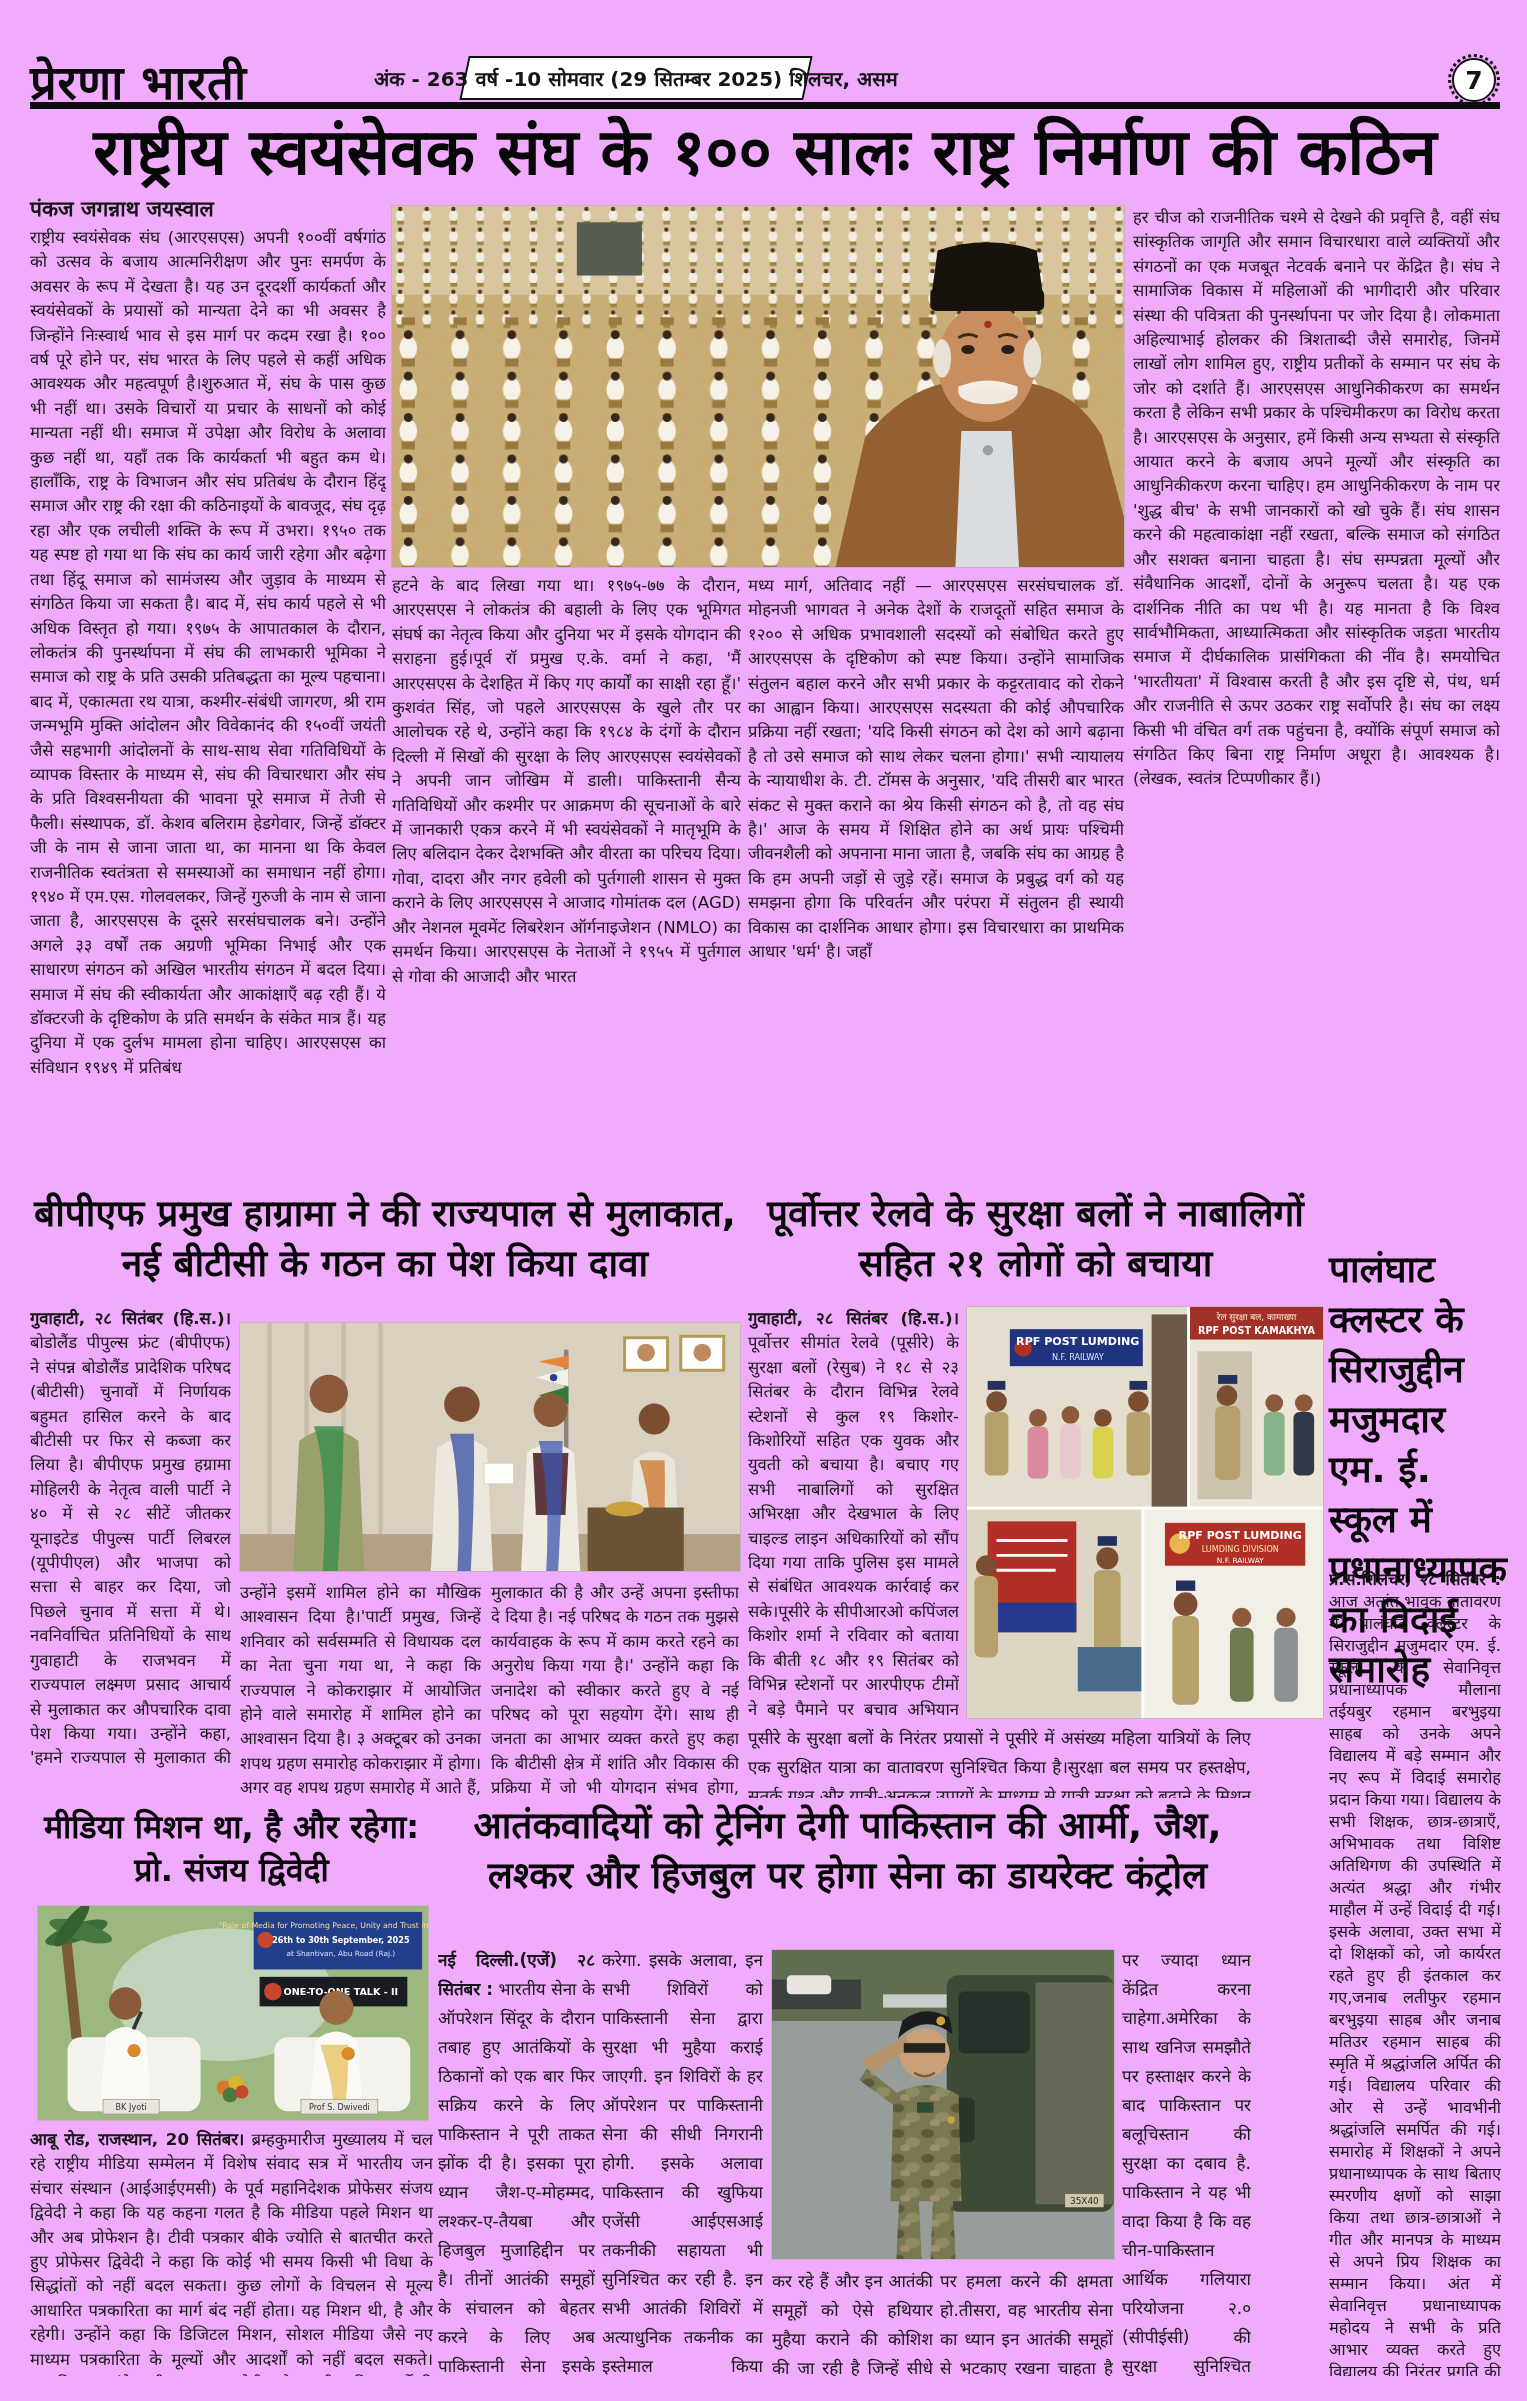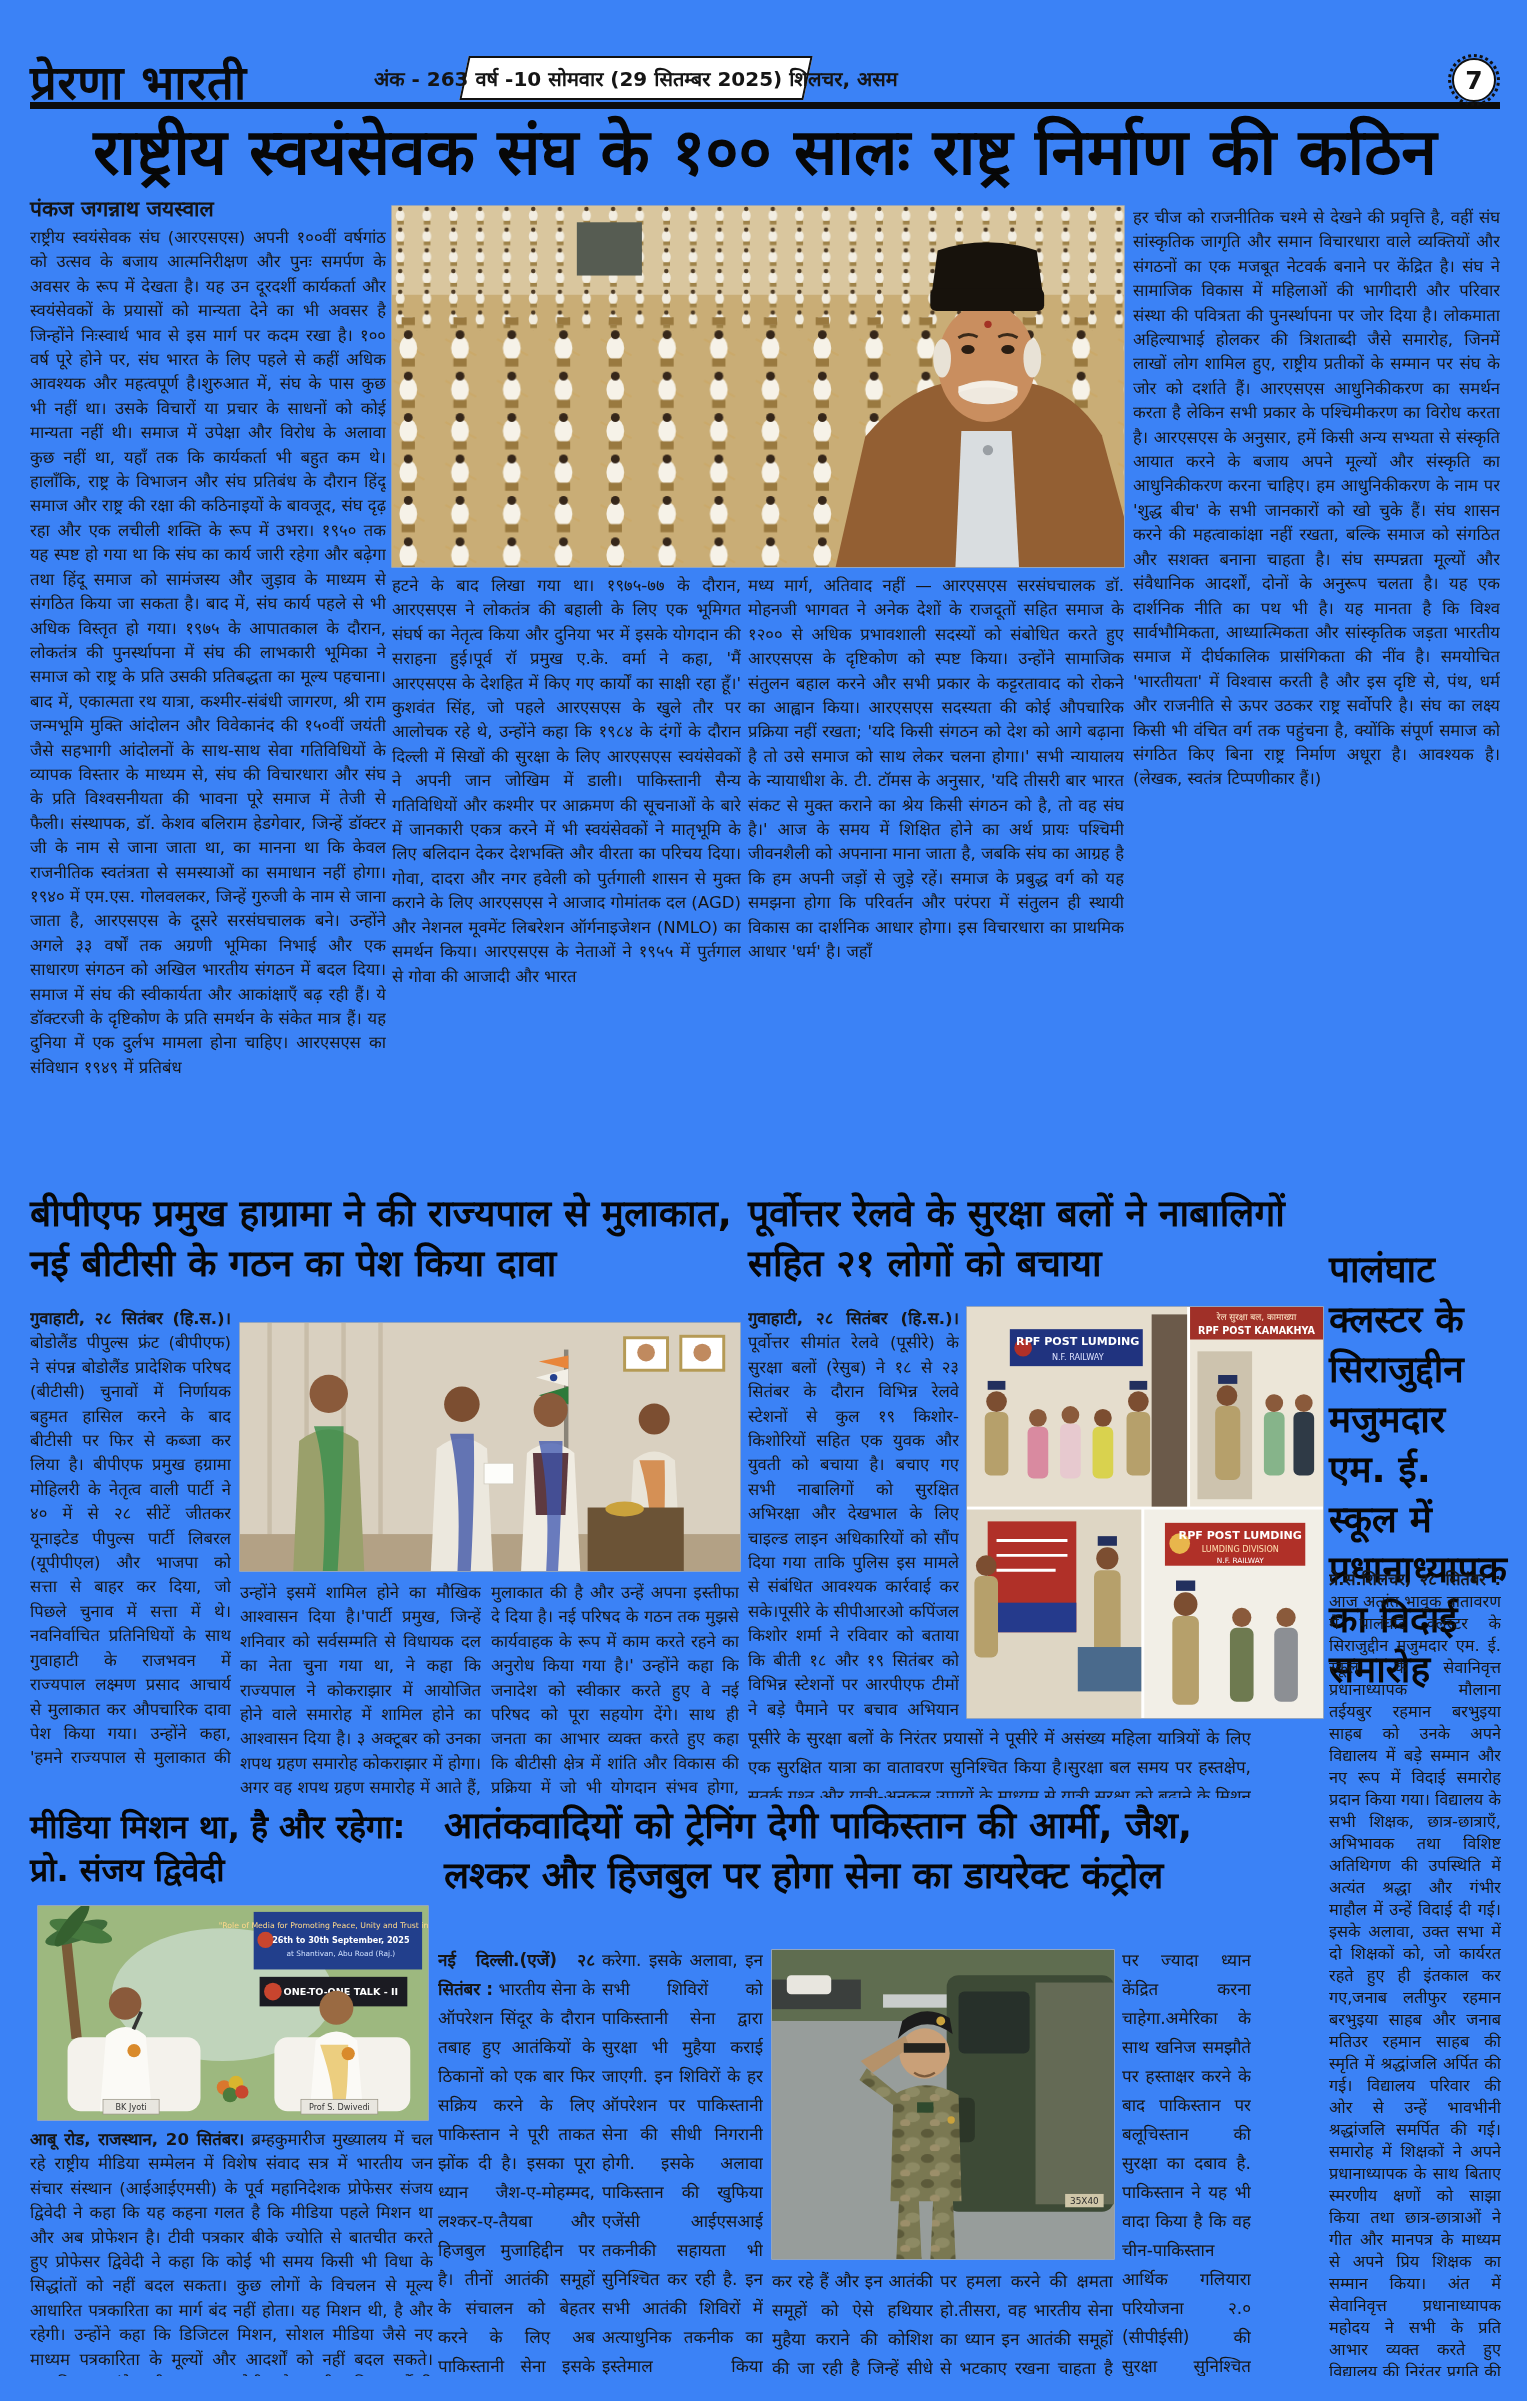--- a/index.html
+++ b/index.html
@@ -1,30 +1,30 @@
 <!DOCTYPE html>
 <html style="font-size:12px"><head>
 <meta charset="utf-8">
 <style>
   html,body{margin:0;padding:0;background:#e8e8e4;}
-  .page{position:relative;width:1528px;height:2401px;background:#3b82f6;color:#151515;
+  .page{position:relative;width:1528px;height:2401px;background:#f0abfc;color:#151515;
         font-family:"DejaVu Sans", sans-serif;overflow:hidden;}
   .abs{position:absolute;}
   
   .masthead{font-size:47px;font-weight:800;letter-spacing:0.7px;color:#0a0a0a;}
   .headrule{background:#0c0c0c;}
   .issuebox{border:2.2px solid #111;transform:skewX(-12deg);background:#fff;
             display:flex;align-items:center;justify-content:center;}
   .issuebox span{transform:skewX(12deg);font-size:20px;font-weight:700;white-space:nowrap;}
   .pagenum{width:40px;height:40px;border:2.2px solid #111;border-radius:50%;
            outline:3px dotted #111;outline-offset:1.5px;display:flex;align-items:center;
            justify-content:center;font-size:25px;font-weight:700;background:#fff;}
   
   .h-main{font-size:64px;line-height:1.25;font-weight:800;text-align:center;color:#070707;}
-  .h-sec{font-size:37px;line-height:1.34;font-weight:800;color:#070707;}
+  .h-sec{font-size:37px;line-height:1.34;font-weight:800;text-align:center;color:#070707;}
   .h-side{font-size:37px;line-height:1.35;font-weight:800;text-align:left;color:#070707;margin-top:24px;}
   
   .col{font-size:16.6px;line-height:24.4px;text-align:justify;overflow:hidden;color:#161616;}
   .col.small{font-size:17px;line-height:29px;}
   .byline{font-size:21px;font-weight:800;}
   b.dl{font-weight:800;}
   .photo{overflow:hidden;background:#ddd;box-shadow:0 0 0 0.7px #b9b4a8;}
   .photo svg{display:block;width:100%;height:100%;}
 </style>
 </head>

